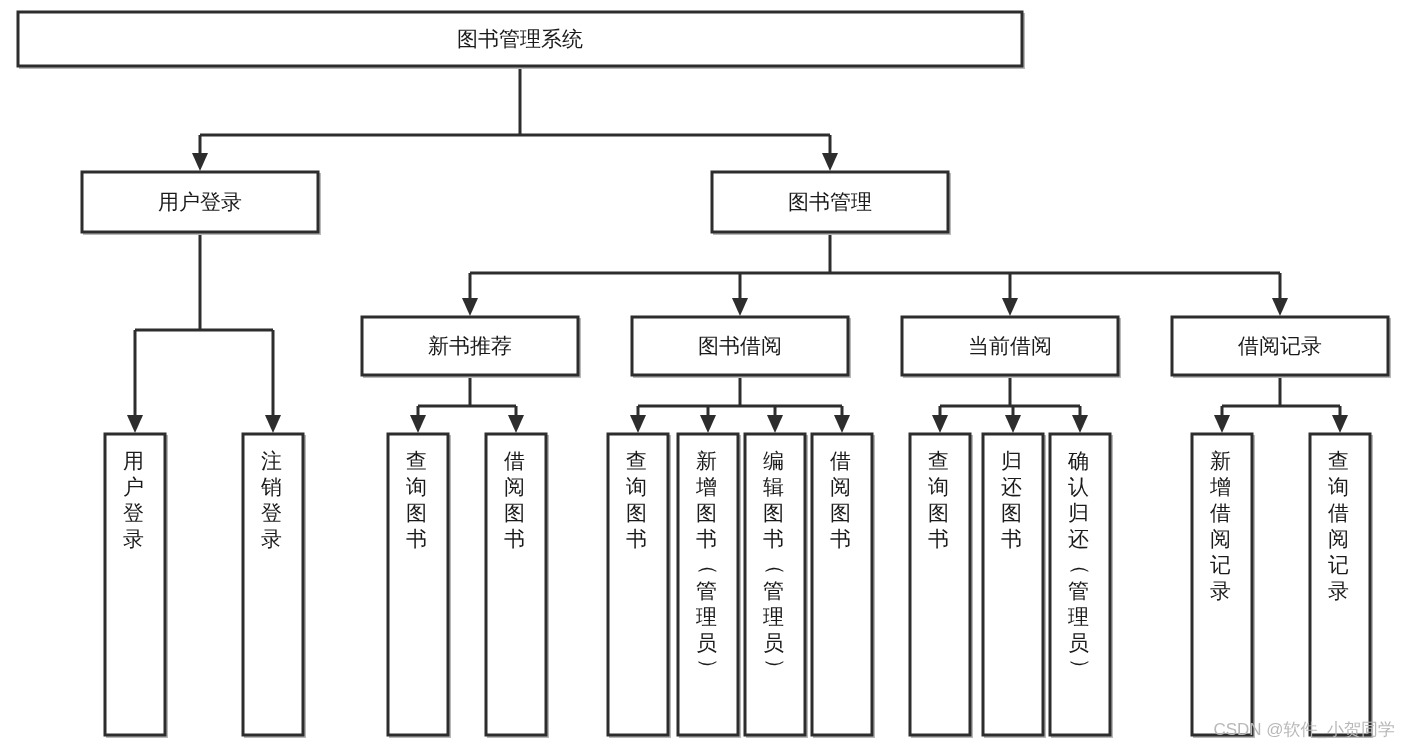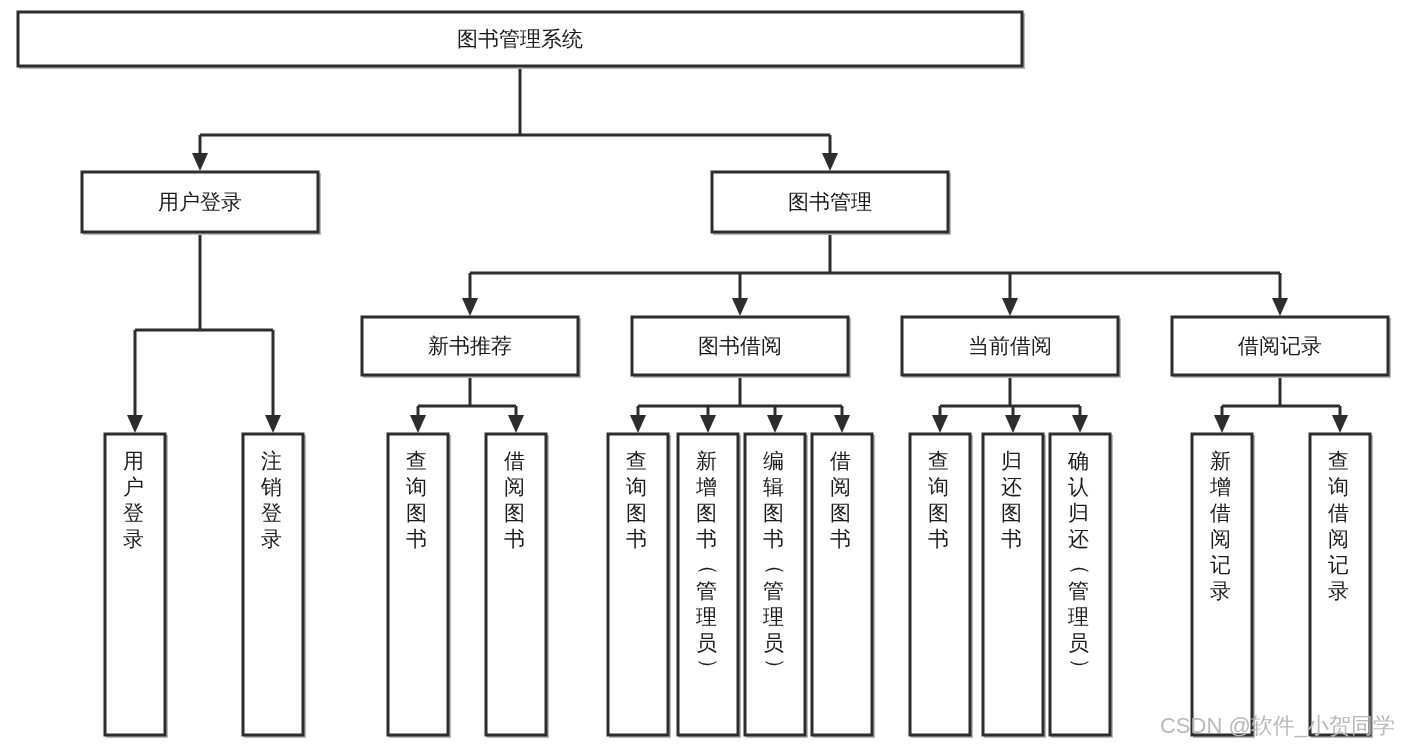--- a/index.html
+++ b/index.html
@@ -56,21 +56,21 @@
     font-family: "Liberation Sans", "DejaVu Sans", sans-serif;
     font-size: 21px;
     fill: #1a1a1a;
     letter-spacing: 3px;
   }
   .watermark {
     position: absolute;
     right: 10px;
     bottom: 6px;
     font-family: "Liberation Sans", "DejaVu Sans", sans-serif;
-    font-size: 22px;
+    font-size: 17px;
     color: #b8b8b8;
     white-space: nowrap;
     pointer-events: none;
   }
 </style>
 </head>
 <body>
 
 <div id="diagram-root">
   <svg class="canvas" id="diagram-svg" viewBox="0 0 1405 747">

